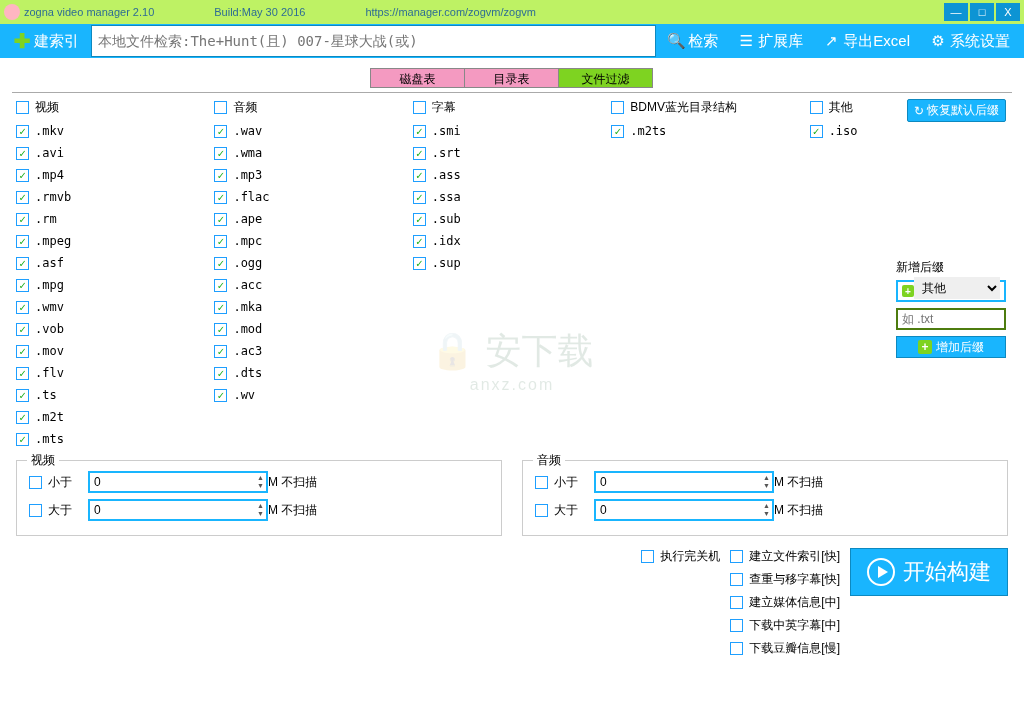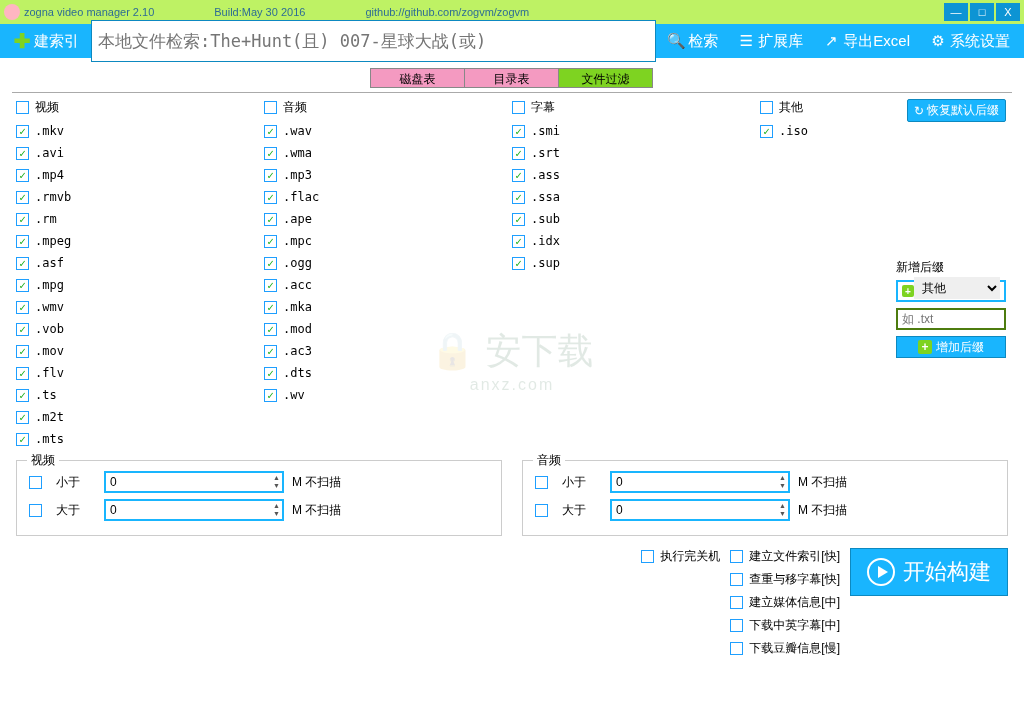--- a/index.html
+++ b/index.html
@@ -6,21 +6,21 @@
 body { font-family: "Microsoft YaHei", Arial, sans-serif; font-size: 12px; background: #fff; width: 1024px; height: 720px; overflow: hidden; position: relative; }
 .titlebar { background: #bef264; height: 24px; display: flex; align-items: center; padding: 0 4px; color: #3a6f8f; font-size: 11px; }
 .titlebar .pig { width:16px; height:16px; background:#ffb6c1; border-radius:50%; margin-right:4px; position:relative; }
 .titlebar .seg { margin-right: 60px; color:#2e6d94; }
 .titlebar .link { color:#2e6d94; }
 .winctrl { margin-left:auto; display:flex; gap:2px; }
 .winbtn { width:24px; height:18px; background:#0d94d4; color:#fff; display:flex; align-items:center; justify-content:center; font-size:11px; cursor:pointer; }
 .toolbar { background:#19b5fe; height:34px; display:flex; align-items:center; padding:0 6px; gap:4px; }
 .tbtn { display:flex; align-items:center; gap:4px; color:#fff; font-size:15px; padding:4px 8px; cursor:pointer; }
 .tbtn .ico { width:16px; height:16px; display:flex; align-items:center; justify-content:center; }
-.searchbox { flex:1; background:#fff; border:1px solid #0d89c0; height:42px; padding:2px 6px; font-size:17px; color:#888; font-family: monospace, "Microsoft YaHei"; }
+.searchbox { flex:1; background:#fff; border:1px solid #0d89c0; height:32px; padding:2px 6px; font-size:14px; color:#888; font-family: monospace, "Microsoft YaHei"; }
 .tabs { display:flex; justify-content:center; margin:10px 0 4px; gap:0; }
 .tab { width:95px; height:20px; text-align:center; font-size:12px; line-height:20px; border:1px solid #888; margin-left:-1px; cursor:pointer; }
 .tab.pink { background:#f49ac1; }
 .tab.green { background:#7ed321; }
 .hr { border-top:1px solid #aaa; margin:2px 12px 6px; }
 .columns { display:flex; padding:0 16px; position:relative; }
 .col { flex:1; }
 .col-header { display:flex; align-items:center; margin-bottom:8px; }
 .cb { width:13px; height:13px; border:1px solid #1e9fff; background:#fff; display:inline-flex; align-items:center; justify-content:center; margin-right:6px; cursor:pointer; flex-shrink:0; }
 .cb.checked::after { content:"✓"; color:#1aad19; font-size:11px; font-weight:bold; line-height:1; }
@@ -30,41 +30,41 @@
 .addpanel { position:absolute; right:18px; top:160px; width:110px; }
 .addpanel .lbl { font-size:12px; margin-bottom:4px; }
 .addpanel select, .addpanel input { width:100%; border:2px solid #4d7c0f; height:22px; font-size:12px; padding:0 4px; margin-bottom:6px; }
 .addbtn { background:#19b5fe; color:#fff; width:100%; height:22px; display:flex; align-items:center; justify-content:center; gap:4px; cursor:pointer; border:1px solid #0d89c0; }
 .plusico { width:14px; height:14px; background:#7ed321; color:#fff; display:flex; align-items:center; justify-content:center; border-radius:2px; font-weight:bold; }
 .watermark { position:absolute; left:50%; top:50%; transform:translate(-50%,-50%); opacity:0.12; font-size:36px; color:#14532d; pointer-events:none; text-align:center; }
 .watermark .sub { font-size:16px; letter-spacing:2px; }
 .scangroups { display:flex; padding:0 16px; gap:20px; margin-top:6px; }
 .fieldset { border:1px solid #ccc; flex:1; padding:10px 12px 8px; position:relative; }
 .fieldset .legend { position:absolute; top:-9px; left:10px; background:#fff; padding:0 4px; font-size:12px; }
-.frow { display:flex; align-items:center; margin-bottom:6px; gap:8px; }
+.frow { display:flex; align-items:center; margin-bottom:6px; gap:0; }
 .spin { border:2px solid #19b5fe; height:22px; width:180px; display:flex; align-items:center; padding:0 4px; position:relative; }
 .spin input { border:none; outline:none; width:100%; font-size:12px; }
 .spin .arrows { position:absolute; right:2px; top:1px; display:flex; flex-direction:column; font-size:7px; color:#555; line-height:8px; }
 .bottom { display:flex; align-items:flex-start; padding:12px 16px 0; gap:14px; }
 .opts { display:flex; align-items:flex-start; gap:10px; margin-left:auto; }
 .optcol { display:flex; flex-direction:column; gap:6px; }
 .optrow { display:flex; align-items:center; }
 .startbtn { background:#19b5fe; color:#fff; font-size:22px; padding:8px 16px; display:flex; align-items:center; gap:8px; cursor:pointer; border:1px solid #0d89c0; }
 .playico { width:28px; height:28px; border:2px solid #fff; border-radius:50%; display:flex; align-items:center; justify-content:center; }
 .playico::after { content:""; border-left:10px solid #fff; border-top:6px solid transparent; border-bottom:6px solid transparent; margin-left:3px; }
 .shutdown { display:flex; align-items:center; }
 </style>
 </head>
 <body>
 
 <div class="titlebar">
   <span class="pig"></span>
   <span class="seg">zogna video manager 2.10</span>
   <span class="seg">Build:May 30 2016</span>
-  <span class="link">github://github.com/zogvm/zogvm</span>
+  <span class="link">https://manager.com/zogvm/zogvm</span>
   <div class="winctrl">
     <div class="winbtn">—</div>
     <div class="winbtn">□</div>
     <div class="winbtn">X</div>
   </div>
 </div>
 
 <div class="toolbar">
   <div class="tbtn">
     <span class="ico" style="color:#7ed321;font-size:20px;font-weight:bold;">✚</span>
@@ -246,20 +246,30 @@
         <span class="cb checked"></span>
         <span>.sub</span>
       </div>
       <div class="ext-item">
         <span class="cb checked"></span>
         <span>.idx</span>
       </div>
       <div class="ext-item">
         <span class="cb checked"></span>
         <span>.sup</span>
+      </div>
+    </div>
+  <div class="col" id="col-bdmv">
+      <div class="col-header">
+        <span class="cb unchecked"></span>
+        <span>BDMV蓝光目录结构</span>
+      </div>
+      <div class="ext-item">
+        <span class="cb checked"></span>
+        <span>.m2ts</span>
       </div>
     </div>
   <div class="col" id="col-other">
       <div class="col-header">
         <span class="cb unchecked"></span>
         <span>其他</span>
       </div>
       <div class="ext-item">
         <span class="cb checked"></span>
         <span>.iso</span>

